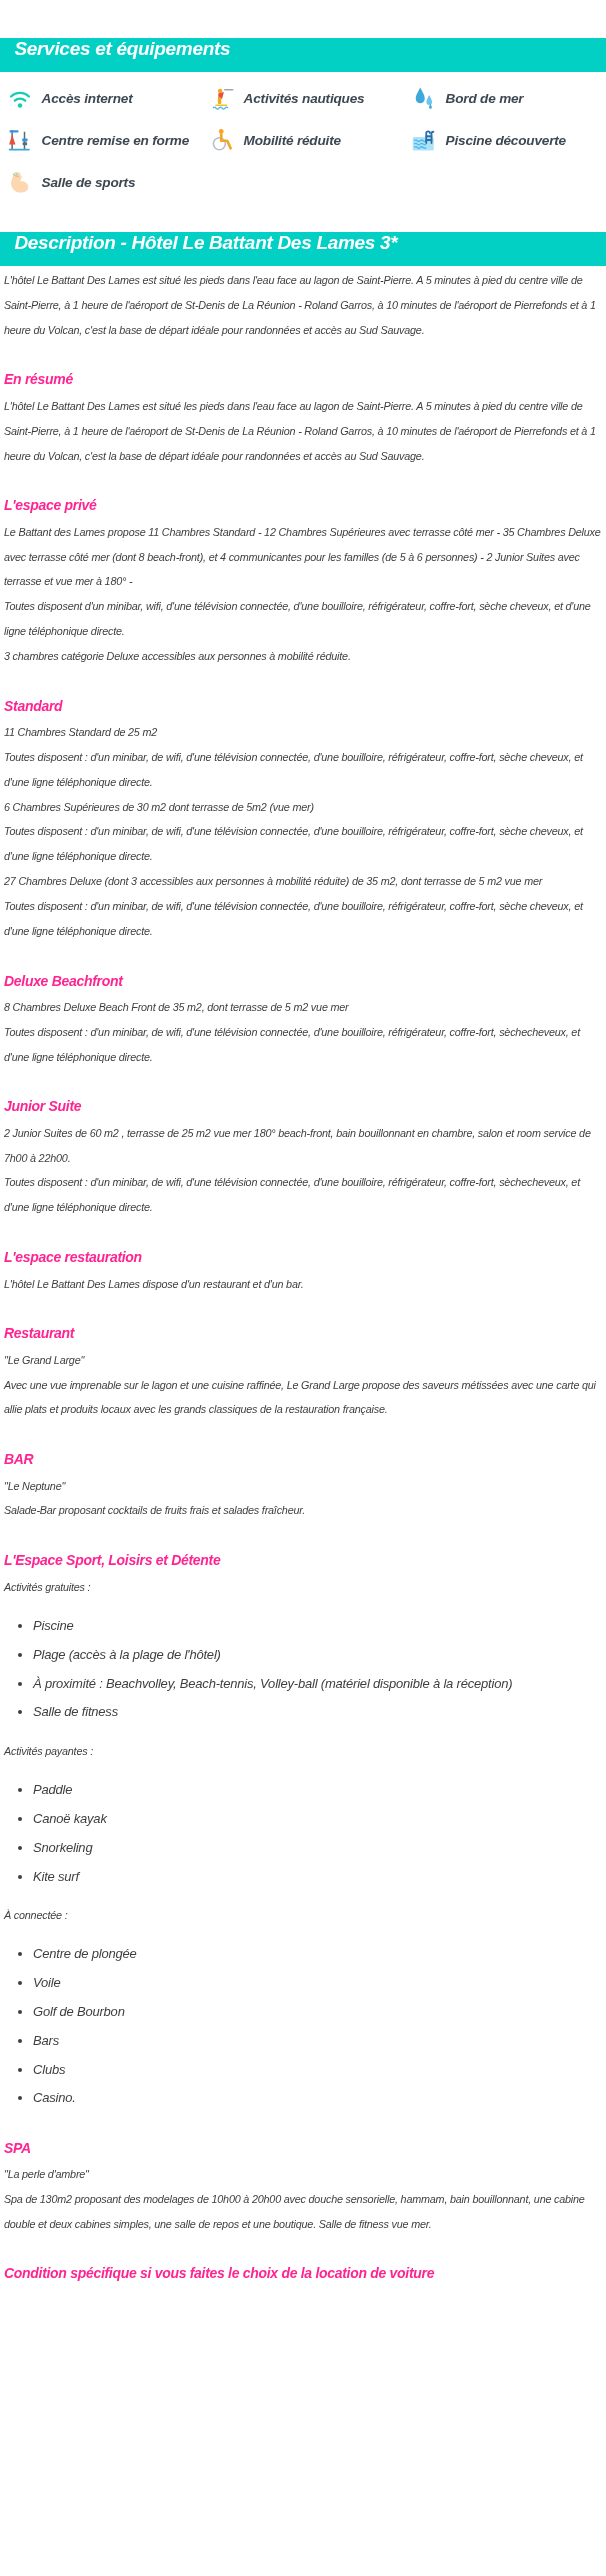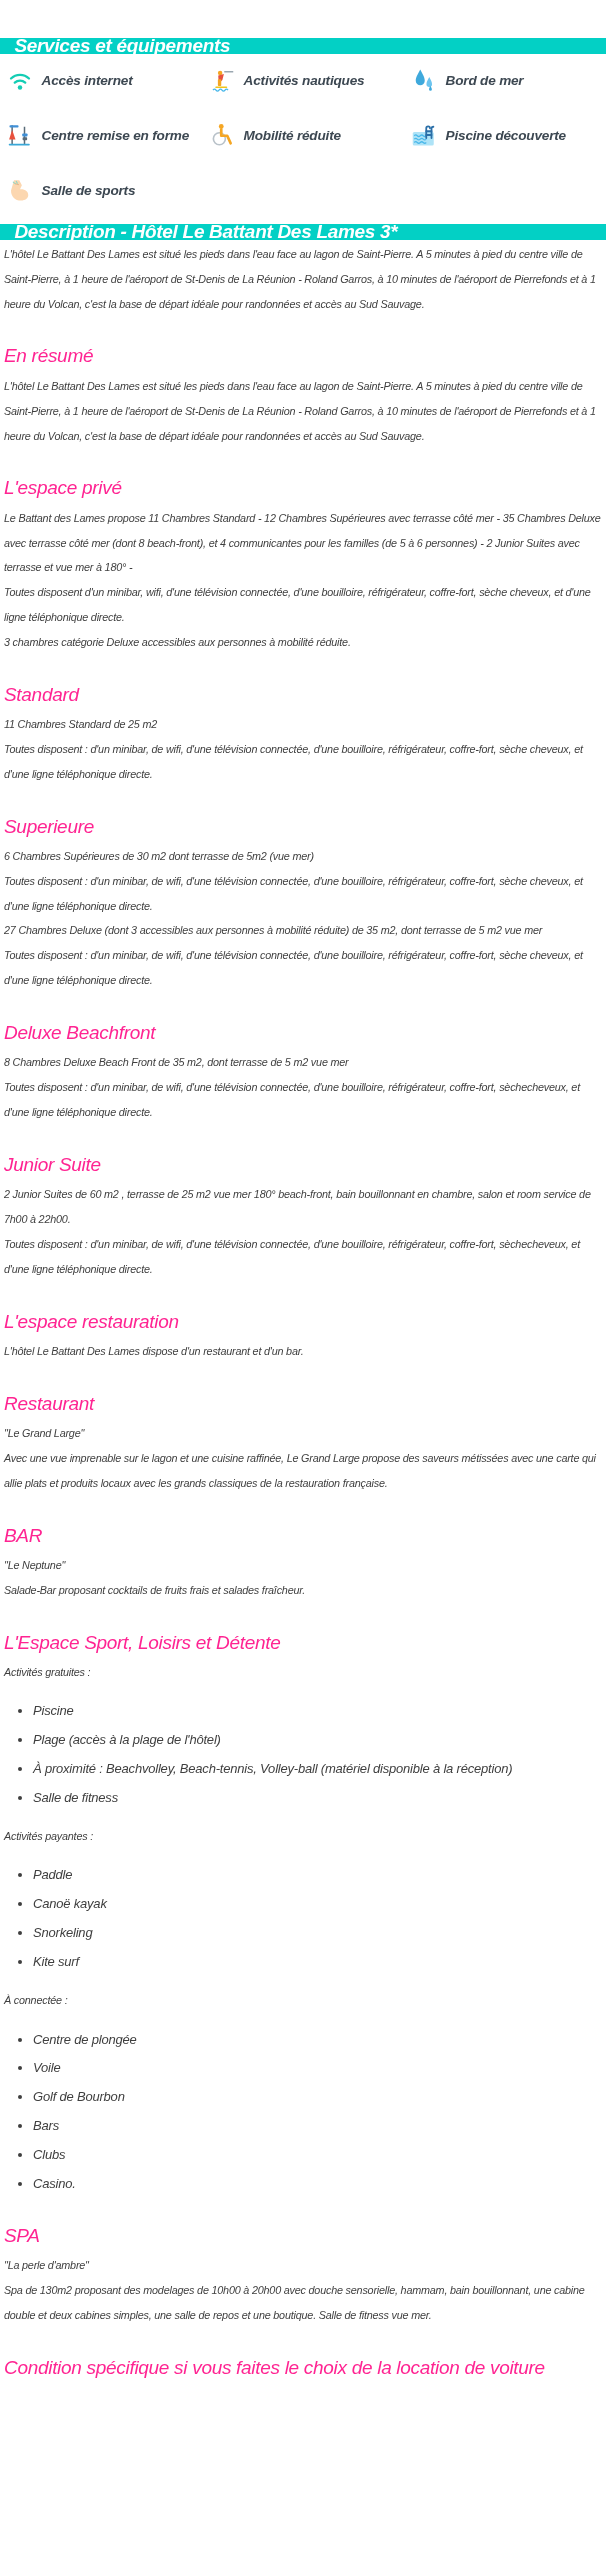--- a/index.html
+++ b/index.html
@@ -6,69 +6,69 @@
   body{
     width:607px;
     font-family:"Liberation Sans", sans-serif;
     color:#3f3f3f;
     -webkit-font-smoothing:antialiased;
   }
   .page{padding-top:38px;}
   
   .band{
     background:#03d0c5;
-    height:16px;
+    height:34px;
     display:flex;
-    align-items:center;
+    align-items:flex-start;
     padding-left:14.4px;
     box-sizing:border-box;
   }
   .band-title{
     color:#ffffff;
     font-size:19px;
     font-weight:bold;
     font-style:italic;
     letter-spacing:-0.3px;
     margin:0;
   }
   
   .services-grid{
     display:grid;
     grid-template-columns:202px 202px 202px;
     padding:14.4px 0 21px 8px;
-    row-gap:31px;
+    row-gap:18px;
   }
   .service-item{
     display:flex;
     align-items:center;
     gap:9.6px;
   }
   .service-icon{width:24px;height:24px;flex:0 0 24px;display:inline-flex;}
   .service-icon svg{width:24px;height:24px;}
   .service-label{
     font-size:13.6px;
     font-weight:bold;
     font-style:italic;
     color:#3d4852;
     letter-spacing:-0.2px;
   }
-  .band2{margin-top:1px;}
+  .band2{margin-top:17px;}
   
   .content{padding:1.6px 4.8px 22.4px 4px;font-style:italic;}
   .para{
     font-size:10.8px;
     line-height:2.3;
     letter-spacing:-0.2px;
     margin:0 0;
     max-width:602px;
   }
   .section-heading{
     color:#ff2492;
-    font-size:19px;
-    font-weight:normal;
+    font-size:14px;
+    font-weight:bold;
     font-style:italic;
     letter-spacing:-0.3px;
     margin:29px 0 6.4px 0;
   }
   .bullet-list{
     margin:14.4px 0 14.4px 0;
     padding-left:29px;
   }
   .bullet-list li{
     font-size:13px;
@@ -188,21 +188,20 @@
     <p class="para">L'hôtel Le Battant Des Lames est situé les pieds dans l'eau face au lagon de Saint-Pierre. A 5 minutes à pied du centre ville de Saint-Pierre, à 1 heure de l'aéroport de St-Denis de La Réunion - Roland Garros, à 10 minutes de l'aéroport de Pierrefonds et à 1 heure du Volcan, c'est la base de départ idéale pour randonnées et accès au Sud Sauvage.</p>
   <h3 class="section-heading">En résumé</h3>
       <p class="para">L'hôtel Le Battant Des Lames est situé les pieds dans l'eau face au lagon de Saint-Pierre. A 5 minutes à pied du centre ville de Saint-Pierre, à 1 heure de l'aéroport de St-Denis de La Réunion - Roland Garros, à 10 minutes de l'aéroport de Pierrefonds et à 1 heure du Volcan, c'est la base de départ idéale pour randonnées et accès au Sud Sauvage.</p>
       <h3 class="section-heading">L'espace privé</h3>
       <p class="para">Le Battant des Lames propose 11 Chambres Standard  - 12 Chambres Supérieures avec terrasse côté mer - 35 Chambres Deluxe avec terrasse côté mer (dont 8 beach-front), et 4 communicantes pour les familles (de 5 à 6 personnes) - 2 Junior Suites avec terrasse et  vue mer à 180° -</p>
       <p class="para">Toutes disposent d'un minibar, wifi, d'une télévision connectée, d'une bouilloire, réfrigérateur, coffre-fort, sèche cheveux, et d'une ligne téléphonique directe.</p>
       <p class="para">3 chambres catégorie Deluxe accessibles aux personnes à mobilité réduite.</p>
       <h3 class="section-heading">Standard</h3>
       <p class="para">11 Chambres Standard de 25 m2</p>
       <p class="para">Toutes disposent : d'un minibar, de wifi, d'une télévision connectée, d'une bouilloire, réfrigérateur, coffre-fort, sèche cheveux, et d'une ligne téléphonique directe.</p>
-      <h3 class="section-heading">Superieure</h3>
       <p class="para">6 Chambres Supérieures de 30 m2 dont terrasse de 5m2 (vue mer)</p>
       <p class="para">Toutes disposent : d'un minibar, de wifi, d'une télévision connectée, d'une bouilloire, réfrigérateur, coffre-fort, sèche cheveux, et d'une ligne téléphonique directe.</p>
       <p class="para">27 Chambres Deluxe (dont 3 accessibles aux personnes à mobilité réduite) de 35 m2, dont terrasse de 5 m2 vue mer</p>
       <p class="para">Toutes disposent : d'un minibar, de wifi, d'une télévision connectée, d'une bouilloire, réfrigérateur, coffre-fort, sèche cheveux, et d'une ligne téléphonique directe.</p>
       <h3 class="section-heading">Deluxe Beachfront</h3>
       <p class="para">8 Chambres Deluxe Beach Front de 35 m2, dont terrasse de 5 m2 vue mer</p>
       <p class="para">Toutes disposent : d'un minibar, de wifi, d'une télévision connectée, d'une bouilloire, réfrigérateur, coffre-fort, sèchecheveux, et d'une ligne téléphonique directe.</p>
       <h3 class="section-heading">Junior Suite</h3>
       <p class="para">2 Junior Suites de 60 m2 , terrasse de 25 m2 vue mer 180° beach-front, bain bouillonnant en chambre, salon et room service de 7h00 à 22h00.</p>
       <p class="para">Toutes disposent : d'un minibar, de wifi, d'une télévision connectée, d'une bouilloire, réfrigérateur, coffre-fort, sèchecheveux, et d'une ligne téléphonique directe.</p>

